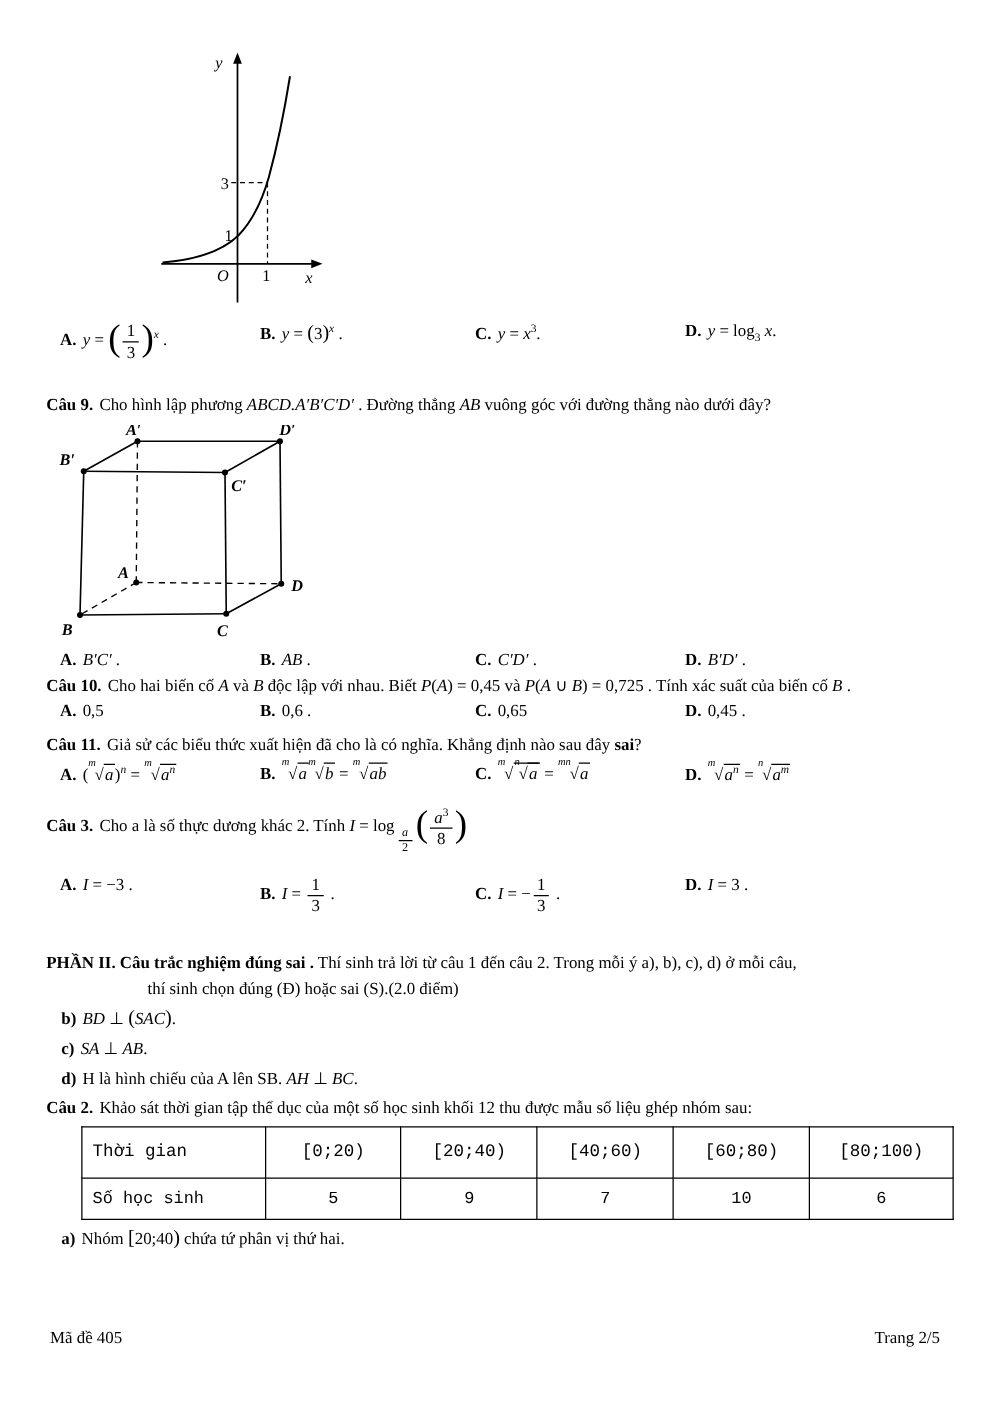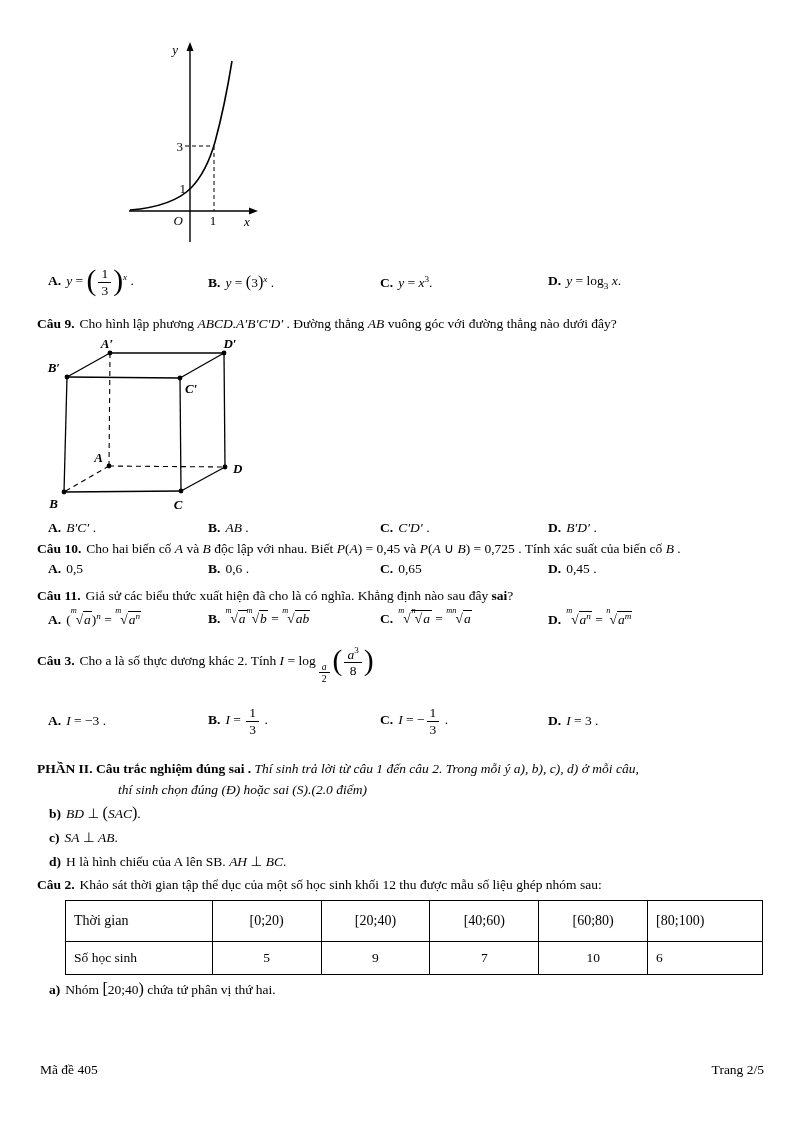--- a/index.html
+++ b/index.html
@@ -21,45 +21,45 @@
   sub{font-size:0.68em;}
   .frac{display:inline-block;vertical-align:middle;text-align:center;line-height:1.15;margin:0 2px;}
   .frac > span{display:block;padding:0 3px;}
   .frac .fd{border-top:1px solid #000;}
   .bp{display:inline-block;font-size:2.2em;font-weight:300;vertical-align:middle;line-height:0;position:relative;top:-0.06em;}
   .mp2{font-size:1.2em;}
   .ov{border-top:1px solid #000;padding:0 1px;}
   .ri{font-size:0.62em;font-style:italic;position:relative;top:-0.55em;margin-right:-1px;}
   .logsub{display:inline-block;vertical-align:-1.1em;font-size:0.72em;margin:0 1px;}
   
-  .ans-row{display:flex;align-items:center;}
+  .ans-row{display:flex;}
   .ans{box-sizing:border-box;}
   .ans:nth-child(1){width:171px;padding-left:11px;}
   .ans:nth-child(2){width:172px;}
   .ans:nth-child(3){width:168px;}
   .ans:nth-child(4){flex:1;}
   .ans b{margin-right:5px;}
   .graph-svg{display:block;margin:0 0 0 72px;}
   .cube-svg{display:block;margin:6px 0 0 8px;}
   .svg-label{font-family:"Liberation Serif",serif;font-style:italic;font-size:13px;}
   .svg-label.bold{font-weight:bold;}
   .svg-num{font-family:"Liberation Serif",serif;font-size:13px;}
   .part2-line1{margin-top:15px;}
   .part2-line2{padding-left:81px;}
-  .part2-italic{font-style:italic;}
+  .part2-italic{}
   .sub-item{padding-left:12px;margin-top:3px;line-height:21px;}
   .sub-item .ilabel{font-weight:bold;margin-right:5px;}
-  table.freq{border-collapse:collapse;margin:5px 1px 0 28px;}
+  table.freq{border-collapse:collapse;margin:5px 1px 0 28px;font-family:Liberation Mono, monospace;}
   table.freq td{border:1.4px solid #000;padding:2px 8px;vertical-align:middle;}
   table.freq tr.hdr td{height:36px;font-size:14px;}
   table.freq tr.dat td{height:28px;}
   td.c0{width:130px;text-align:left;}
   td.cn{width:92px;text-align:center;}
-  td.cl{width:98px;text-align:left;}
-  .footer{position:absolute;left:40px;right:30px;top:1062px;display:flex;justify-content:space-between;}
+  td.cl{width:98px;text-align:center;}
+  .footer{position:absolute;left:40px;right:42px;top:1062px;display:flex;justify-content:space-between;}
   .mt6{margin-top:6px;} .mt8{margin-top:8px;} .mt10{margin-top:10px;} .mt4{margin-top:4px;} .mt2{margin-top:2px;}
   .q8row{margin-top:12px;min-height:50px;}
   .q12row{min-height:44px;margin-top:4px;}
 </style>
 </head>
 <body>
 
 <div class="page">
 
   <svg class="graph-svg" width="160" height="205" viewBox="0 0 160 205">

